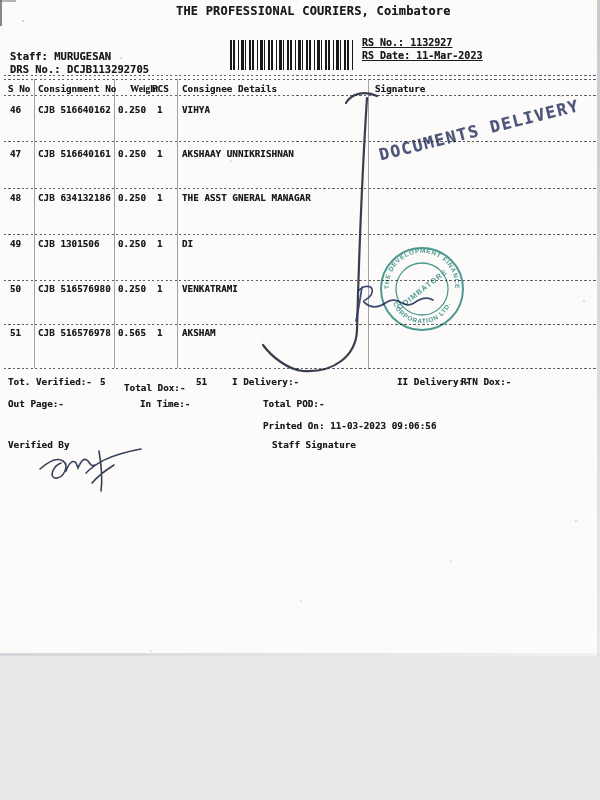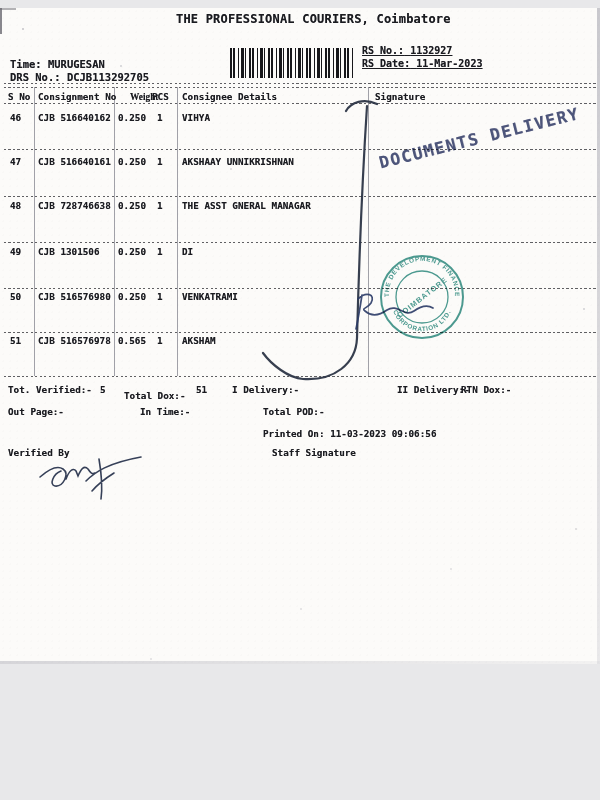--- a/index.html
+++ b/index.html
@@ -1,17 +1,17 @@
 <!DOCTYPE html>
 <html><head>
 <meta charset="utf-8">
 <style>
   html,body{margin:0;padding:0;background:#e8e8ea;}
   .page{
-    position:relative;width:600px;height:656px;margin:8px auto;overflow:hidden;
+    position:relative;width:600px;height:656px;margin:0 auto;overflow:hidden;
     background:#fcfbf9;
     background-image:radial-gradient(rgba(60,60,70,0.015) 1px, transparent 1px);
     background-size:7px 7px;
     font-family:"DejaVu Sans Mono","Liberation Mono",monospace;
   }
   .t{position:absolute;font-weight:bold;color:#1a1b20;white-space:pre;line-height:1.1;
      text-shadow:0 0 0.5px rgba(25,25,35,.55);}
   .title{font-size:12px;letter-spacing:.2px;}
   .subtitle{font-size:12px;letter-spacing:.2px;}
   .info{font-size:10.5px;}
@@ -54,21 +54,21 @@
 <div class="page">
 
   <div class="edge-left"></div>
   <div class="edge-top"></div>
   <div class="edge-right"></div>
   <div class="edge-bottom"></div>
   <div class="speckles"></div>
 
   <span class="t title" style="left:176px;top:5px;">THE PROFESSIONAL COURIERS, Coimbatore</span>
 
-  <span class="t info" style="left:10px;top:51px;"><span>Time:</span> <span>MURUGESAN</span></span>
+  <span class="t info" style="left:10px;top:51px;"><span>Staff:</span> <span>MURUGESAN</span></span>
   <span class="t info" style="left:10px;top:64px;"><span>DRS No.:</span> <span>DCJB113292705</span></span>
 
   <div class="barcode"></div>
 
   <span class="t rs" style="left:362px;top:37px;"><span>RS No.:</span> <span>1132927</span></span>
   <span class="t rs" style="left:362px;top:50px;"><span>RS Date:</span> <span>11-Mar-2023</span></span>
 
   <div class="dash" style="top:75px;"></div>
   <div class="dash" style="top:79px;"></div>
   <div class="dash" style="top:95px;"></div>
@@ -100,21 +100,21 @@
   </div>
   <div class="row" style="top:149px;">
     <span class="t tbl c-sno">47</span>
     <span class="t tbl c-con">CJB 516640161</span>
     <span class="t tbl c-wt">0.250</span>
     <span class="t tbl c-pcs">1</span>
     <span class="t tbl c-name">AKSHAAY UNNIKRISHNAN</span>
   </div>
   <div class="row" style="top:193px;">
     <span class="t tbl c-sno">48</span>
-    <span class="t tbl c-con">CJB 728746638</span>
+    <span class="t tbl c-con">CJB 634132186</span>
     <span class="t tbl c-wt">0.250</span>
     <span class="t tbl c-pcs">1</span>
     <span class="t tbl c-name">THE ASST GNERAL MANAGAR</span>
   </div>
   <div class="row" style="top:239px;">
     <span class="t tbl c-sno">49</span>
     <span class="t tbl c-con">CJB 1301506</span>
     <span class="t tbl c-wt">0.250</span>
     <span class="t tbl c-pcs">1</span>
     <span class="t tbl c-name">DI</span>

